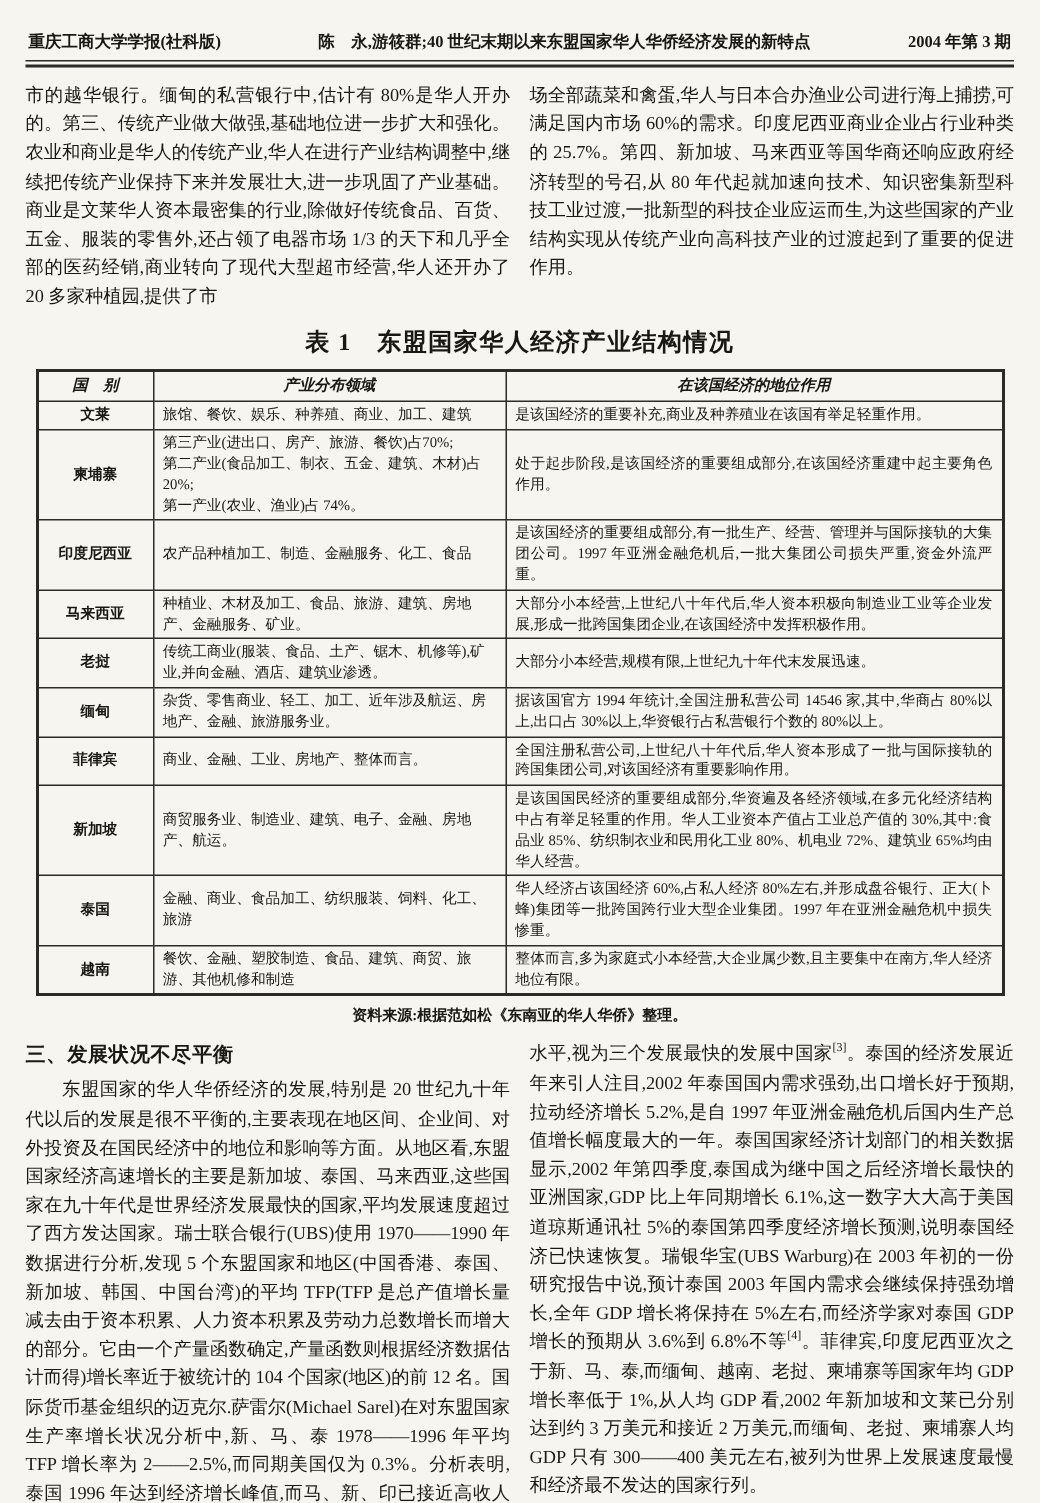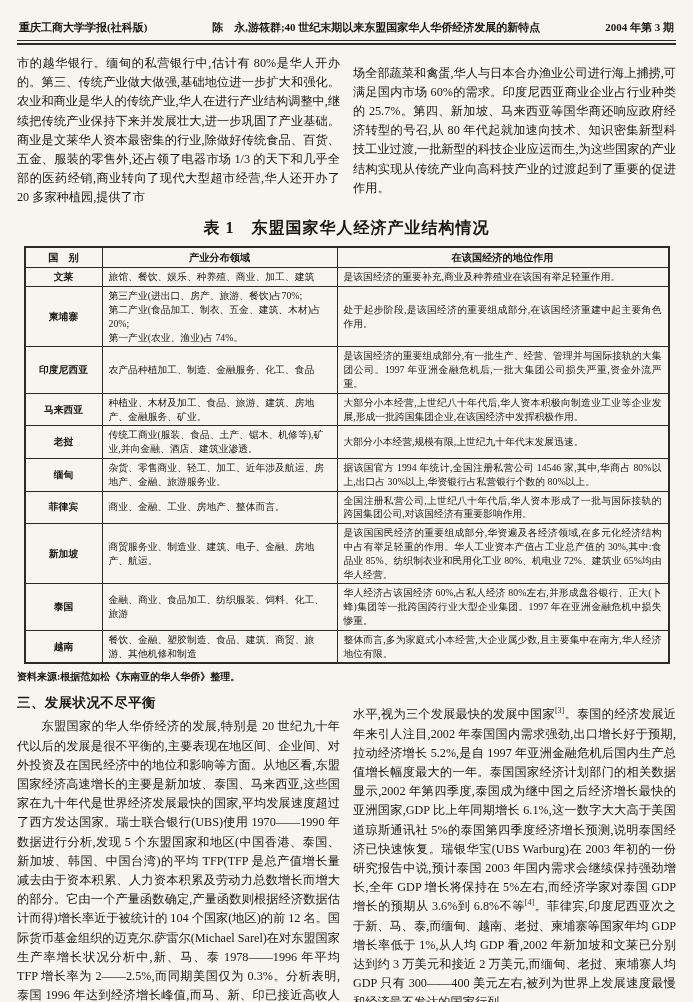--- a/index.html
+++ b/index.html
@@ -6,31 +6,31 @@
   .page{
     width:693px;height:1002px;box-sizing:border-box;
     background:#f7f5f0;color:#191812;
     font-family:"Liberation Serif","DejaVu Serif",serif;
     padding:12px 17px 8px;overflow:hidden;position:relative;
   }
   .hdr{display:flex;justify-content:space-between;align-items:baseline;
     font-size:11px;padding:8px 2px 5px;white-space:nowrap;font-weight:bold;}
   .hdr .mid{flex:1;text-align:center;overflow:hidden;}
   .rule{height:2px;border-top:1px solid #2c2b26;border-bottom:2px solid #2c2b26;margin-bottom:9px;}
-  .cols{display:flex;gap:13px;align-items:center;}
+  .cols{display:flex;gap:13px;}
   .colp{flex:1;margin:0;font-size:12.2px;line-height:19.2px;text-align:justify;}
   .tcap{text-align:center;font-weight:bold;font-size:16px;margin:10px 0 7px;letter-spacing:1px;}
   table.tb{border-collapse:collapse;width:646px;margin:0 auto;
     font-size:9.8px;line-height:13.8px;border:2px solid #2c2b26;}
   .tb th,.tb td{border:1px solid #2c2b26;padding:2px 6px;vertical-align:middle;}
-  .tb th{text-align:center;font-weight:bold;font-size:10.2px;padding:3px 4px;}
+  .tb th{text-align:center;font-weight:bold;font-size:10.2px;padding:3px 4px;font-style:italic;}
   td.country{text-align:center;font-weight:bold;width:64px;}
   td.industry{width:222px;white-space:pre-line;}
   td.role{text-align:justify;}
-  .src{font-size:10px;font-weight:bold;margin:6px 0 9px;}
+  .src{text-align:center;font-size:10px;font-weight:bold;margin:6px 0 9px;}
   .h3{font-size:13.4px;font-weight:bold;margin:1px 0 5px;letter-spacing:.5px;}
   .indent{text-indent:2em;}
   sup.cite{font-size:8px;line-height:0;vertical-align:super;}
   .colwrap{flex:1;min-width:0;}
   .colwrap p{margin:0;font-size:12.2px;line-height:19.2px;text-align:justify;}
 </style>
 </head>
 <body>
 
 <div class="page">

